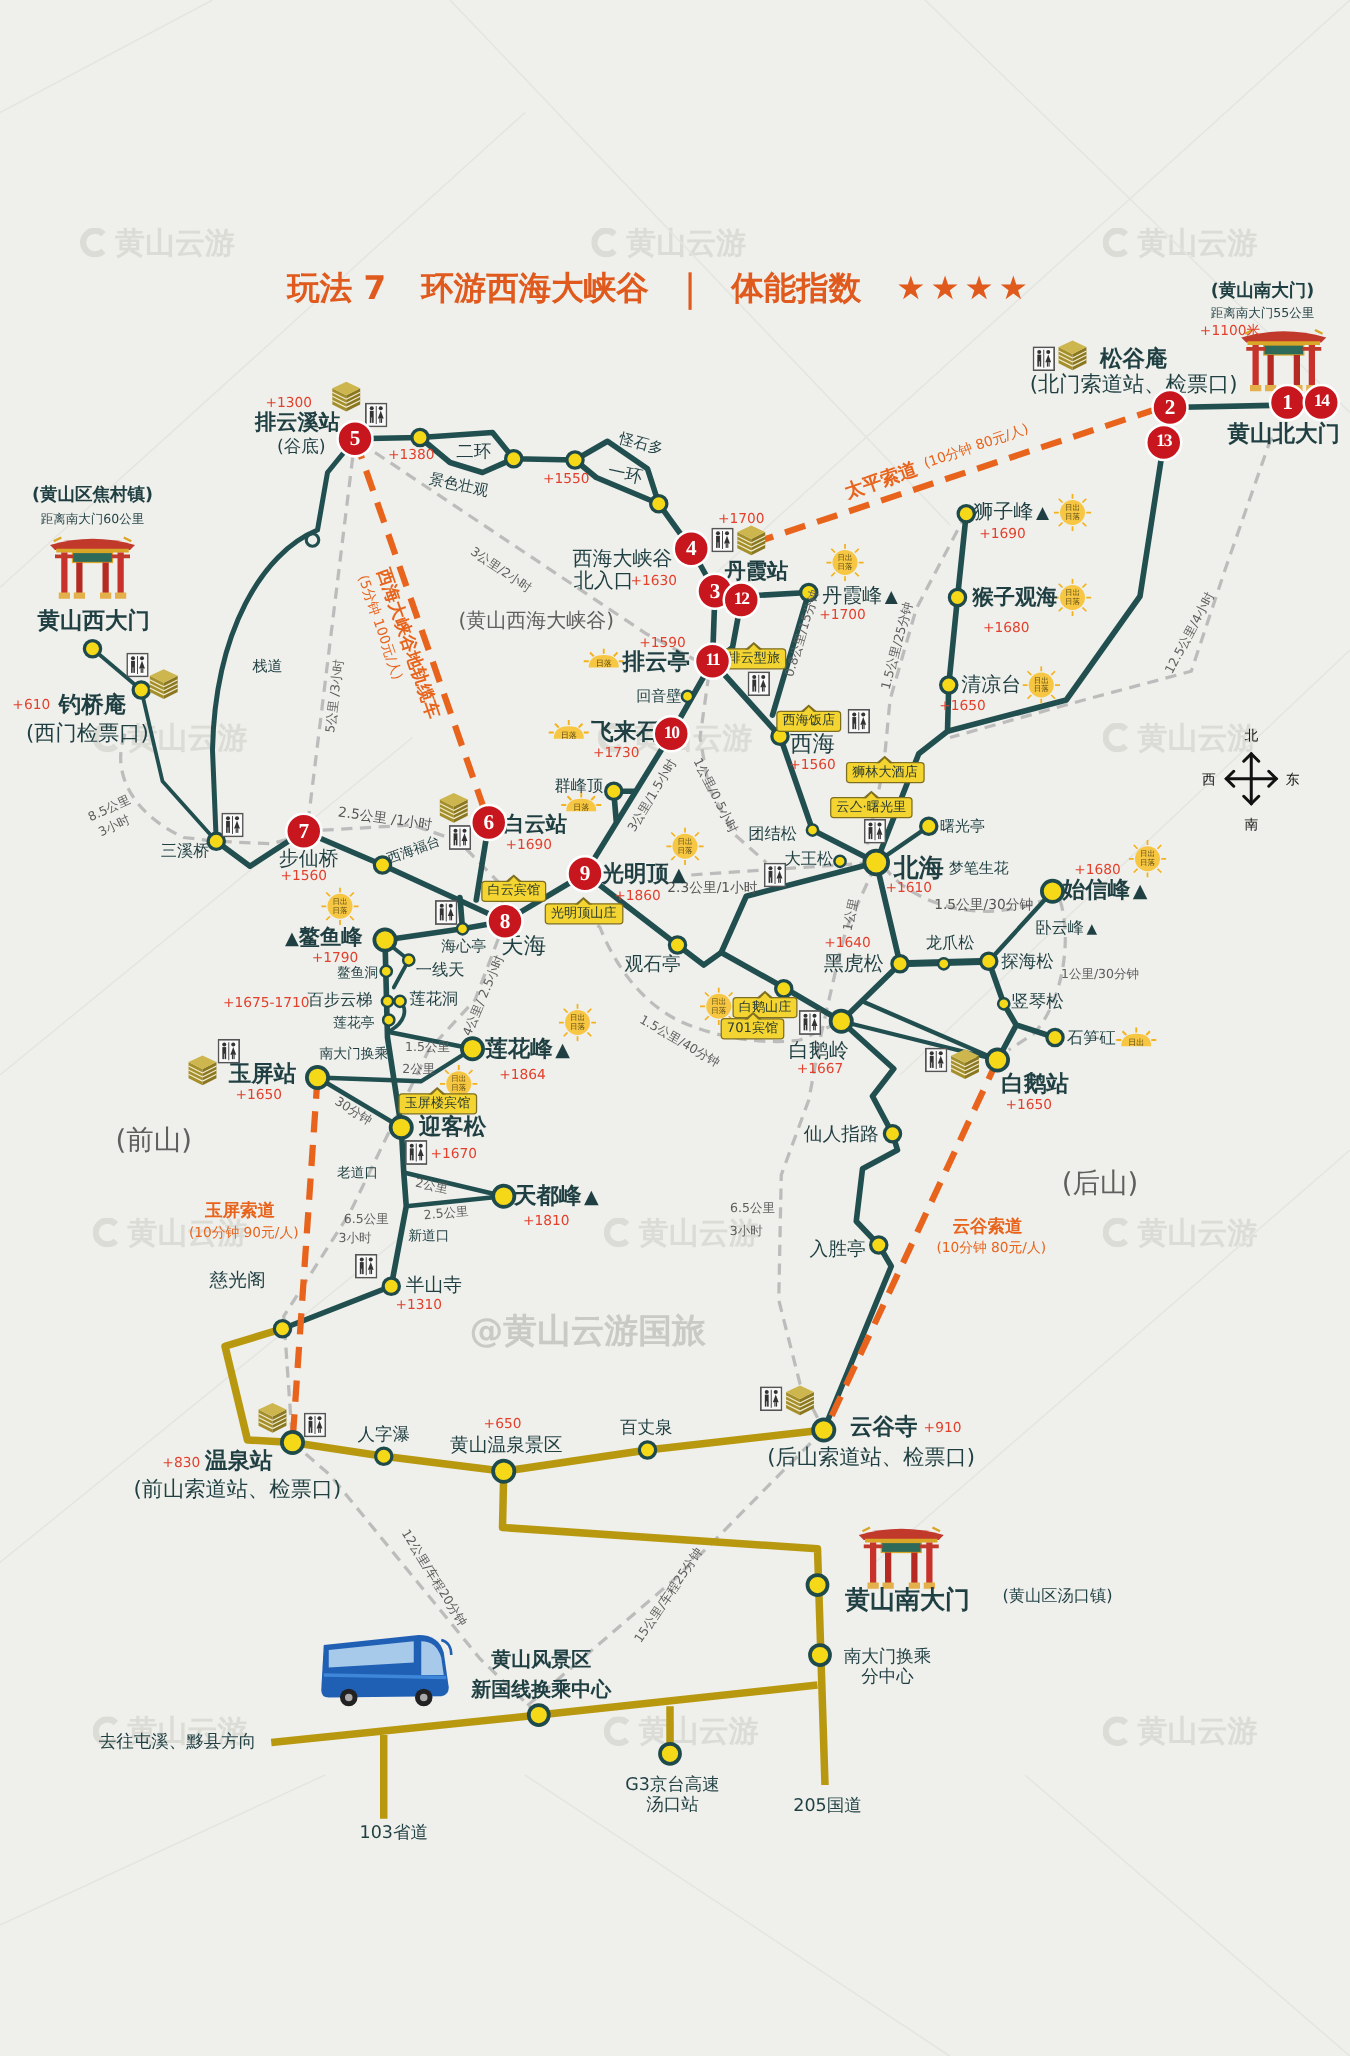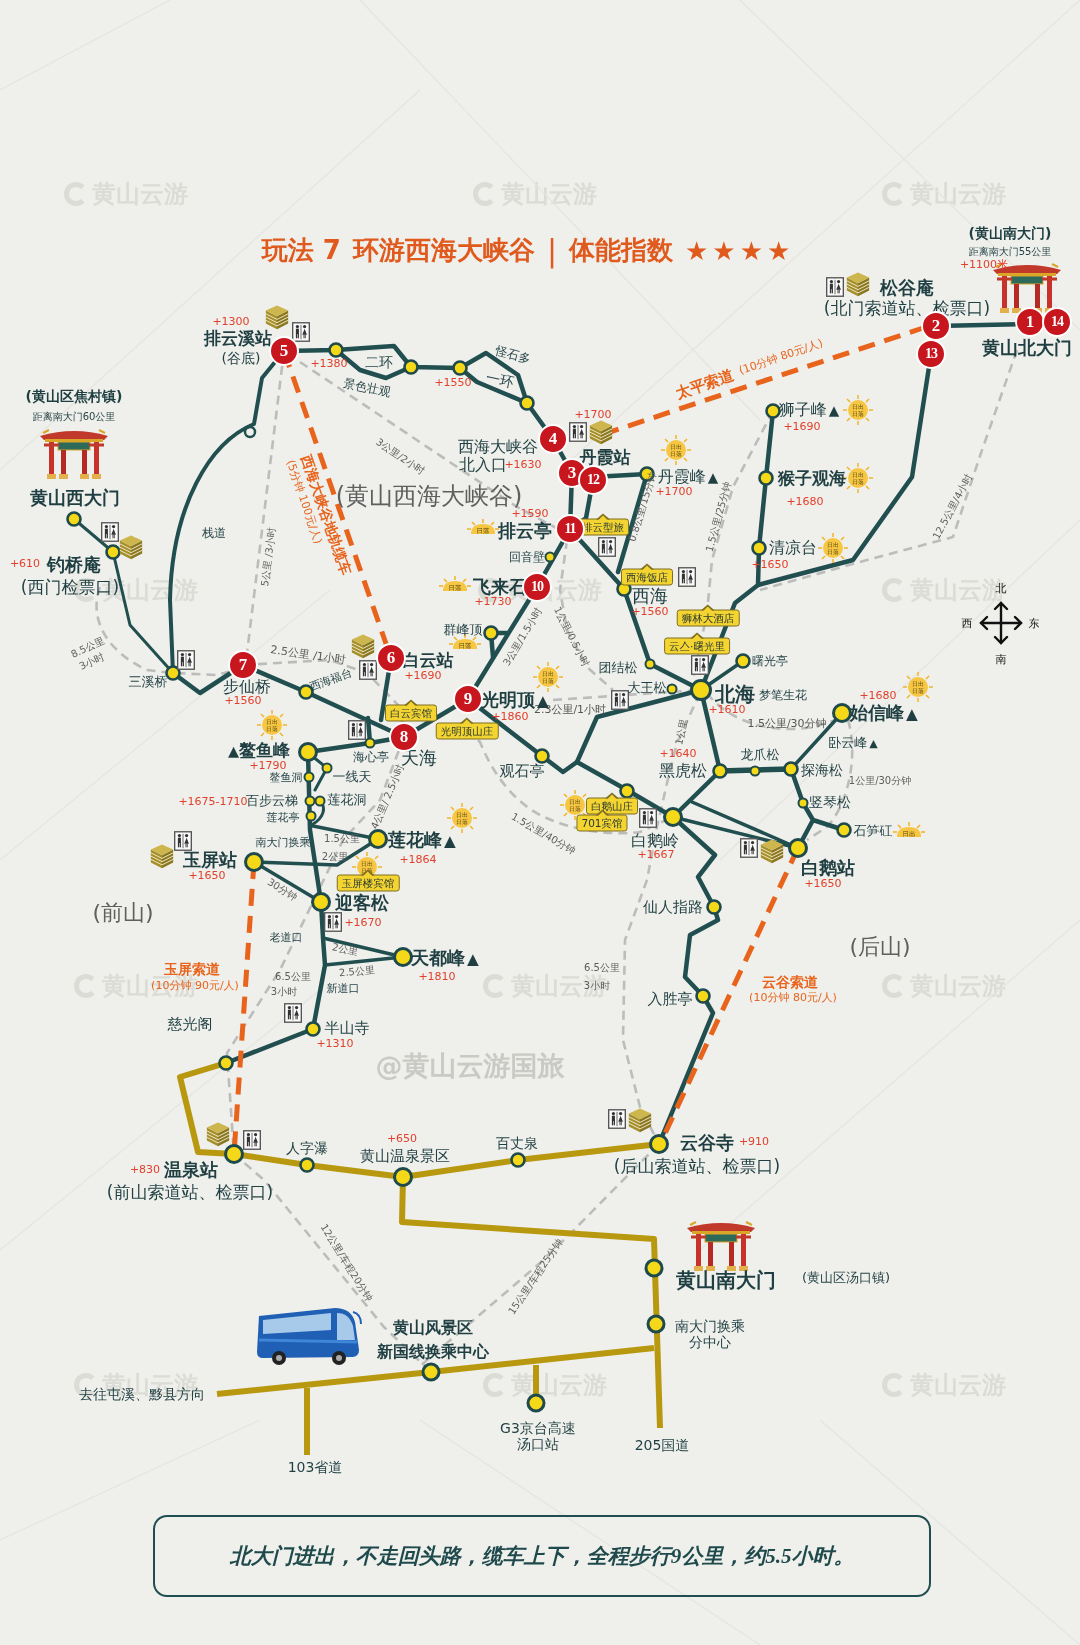--- a/index.html
+++ b/index.html
@@ -22,21 +22,21 @@
   .tag::after{content:"";position:absolute;left:50%;top:-4px;margin-left:-5px;border-left:5px solid transparent;border-right:5px solid transparent;border-bottom:5px solid #f3d431;}
   .sun{position:absolute;transform:translate(-50%,-50%);width:30px;height:30px;z-index:3;}
   .sun svg{position:absolute;left:0;top:0;}
   .sun .st{position:absolute;left:0;right:0;text-align:center;font-size:6px;color:#5a4a10;line-height:6.5px;font-family:"DejaVu Sans",sans-serif;}
   .sun .st.t1{top:9px}.sun .st.t2{top:16px}
   .sunhalf{position:absolute;transform:translate(-50%,-50%);width:34px;height:20px;z-index:3;}
   .sunhalf svg{position:absolute;left:0;top:0;}
   .sunhalf .st{position:absolute;left:0;right:0;top:9px;text-align:center;font-size:6.5px;color:#5a4a10;font-family:"DejaVu Sans",sans-serif;}
   #header-years{position:absolute;left:537px;top:88px;transform:translate(-50%,-50%);font-family:"Liberation Serif",serif;font-weight:bold;font-style:italic;font-size:37px;color:#1d4f52;white-space:nowrap;z-index:3;}
   #header-title{position:absolute;left:527px;top:162px;transform:translate(-50%,-50%);font-weight:bold;font-size:58px;letter-spacing:6px;color:#1d4f52;white-space:nowrap;z-index:3;}
-  #header-sub{position:absolute;left:528px;top:231px;transform:translate(-50%,-50%);display:flex;align-items:center;gap:12px;font-weight:bold;font-size:26px;color:#e05a1e;white-space:nowrap;z-index:3;margin-top:19px;}
+  #header-sub{position:absolute;left:528px;top:231px;transform:translate(-50%,-50%);display:flex;align-items:center;gap:28px;font-weight:bold;font-size:26px;color:#e05a1e;white-space:nowrap;z-index:3;}
   #header-sub .sep{font-weight:normal;font-size:30px;}
   #header-sub .stars{letter-spacing:4px;font-size:26px;}
   #footer-box{position:absolute;left:153px;top:1515px;width:778px;height:82px;border:2.5px solid #1f4e50;border-radius:14px;box-sizing:border-box;display:flex;align-items:center;justify-content:center;z-index:3;}
   #footer-text{font-family:"Liberation Serif",serif;font-weight:bold;font-style:italic;font-size:21px;color:#1f4a4c;}
   .peak{font-size:0.85em;margin-left:2px;}
 </style>
 </head>
 <body>
 
 <div id="canvas">
@@ -631,21 +631,21 @@
     </div>
 
   <div class="tag" style="left:603px;top:527px">排云型旅</div>
   <div class="tag" style="left:647px;top:577px">西海饭店</div>
   <div class="tag" style="left:708px;top:618px">狮林大酒店</div>
   <div class="tag" style="left:697px;top:646px">云亼·曙光里</div>
   <div class="tag" style="left:411px;top:713px">白云宾馆</div>
   <div class="tag" style="left:467px;top:731px">光明顶山庄</div>
   <div class="tag" style="left:612px;top:806px">白鹅山庄</div>
   <div class="tag" style="left:602px;top:823px">701宾馆</div>
-  <div class="tag" style="left:368px;top:883px">玉屏楼宾馆</div>
+  <div class="tag" style="left:350px;top:883px">玉屏楼宾馆</div>
 
   <div class="badge" style="left:1030px;top:322px">1</div>
   <div class="badge two" style="left:1057px;top:322px">14</div>
   <div class="badge" style="left:936px;top:326px">2</div>
   <div class="badge two" style="left:931px;top:354px">13</div>
   <div class="badge" style="left:553px;top:439px">4</div>
   <div class="badge" style="left:572px;top:473px">3</div>
   <div class="badge two" style="left:593px;top:480px">12</div>
   <div class="badge two" style="left:570px;top:529px">11</div>
   <div class="badge two" style="left:537px;top:587px">10</div>
@@ -675,21 +675,21 @@
   <div class="L elev" style="left:329px;top:364px">+1380</div>
   <div class="L f14" style="left:379px;top:362px">二环</div>
   <div class="L f12" style="left:367px;top:388px;transform:translate(-50%,-50%) rotate(12deg)">景色壮观</div>
   <div class="L elev" style="left:453px;top:383px">+1550</div>
   <div class="L f14" style="left:500px;top:380px;transform:translate(-50%,-50%) rotate(12deg)">一环</div>
   <div class="L f12" style="left:513px;top:355px;transform:translate(-50%,-50%) rotate(15deg)">怪石多</div>
   <div class="L f16" style="left:498px;top:447px">西海大峡谷</div>
   <div class="L f16" style="left:483px;top:465px">北入口</div>
   <div class="L elev" style="left:523px;top:465px">+1630</div>
   <div class="L dist" style="left:400px;top:457px;transform:translate(-50%,-50%) rotate(34deg)">3公里/2小时</div>
-  <div class="L region" style="left:429px;top:497px;font-size:24px">(黄山西海大峡谷)</div>
+  <div class="L region" style="left:429px;top:497px;font-size:16px">(黄山西海大峡谷)</div>
   <div class="L f12" style="left:214px;top:533px">栈道</div>
   <div class="L dist" style="left:269px;top:557px;transform:translate(-50%,-50%) rotate(-83deg)">5公里 /3小时</div>
   <div class="L f14 bold orange" style="left:326px;top:515px;transform:translate(-50%,-50%) rotate(71deg)">西海大峡谷地轨缆车</div>
   <div class="L f11 orange" style="left:304px;top:502px;transform:translate(-50%,-50%) rotate(71deg)">(5分钟 100元/人)</div>
 
   <div class="L f15 bold orange" style="left:705px;top:385px;transform:translate(-50%,-50%) rotate(-19deg)">太平索道</div>
   <div class="L f11 orange" style="left:781px;top:357px;transform:translate(-50%,-50%) rotate(-19deg)">(10分钟 80元/人)</div>
   <div class="L elev" style="left:593px;top:415px">+1700</div>
   <div class="L f17 bold" style="left:605px;top:458px">丹霞站</div>
   <div class="L f16" style="left:688px;top:477px"><span>丹霞峰</span><span class="peak">▲</span></div>
@@ -820,16 +820,13 @@
   <div class="L dist" style="left:597px;top:986px">3小时</div>
   <div class="L f15" style="left:670px;top:1000px">入胜亭</div>
   <div class="L f14 bold orange" style="left:790px;top:982px">云谷索道</div>
   <div class="L f11 orange" style="left:793px;top:998px">(10分钟 80元/人)</div>
 
   <div class="L f11" style="left:1001px;top:589px;color:#111">北</div>
   <div class="L f11" style="left:1001px;top:660px;color:#111">南</div>
   <div class="L f11" style="left:967px;top:624px;color:#111">西</div>
   <div class="L f11" style="left:1034px;top:624px;color:#111">东</div>
 
-  <div id="footer-box">
-    <span id="footer-text">北大门进出，不走回头路，缆车上下，全程步行9公里，约5.5小时。</span>
-  </div>
 </div>
 
 </body></html>

